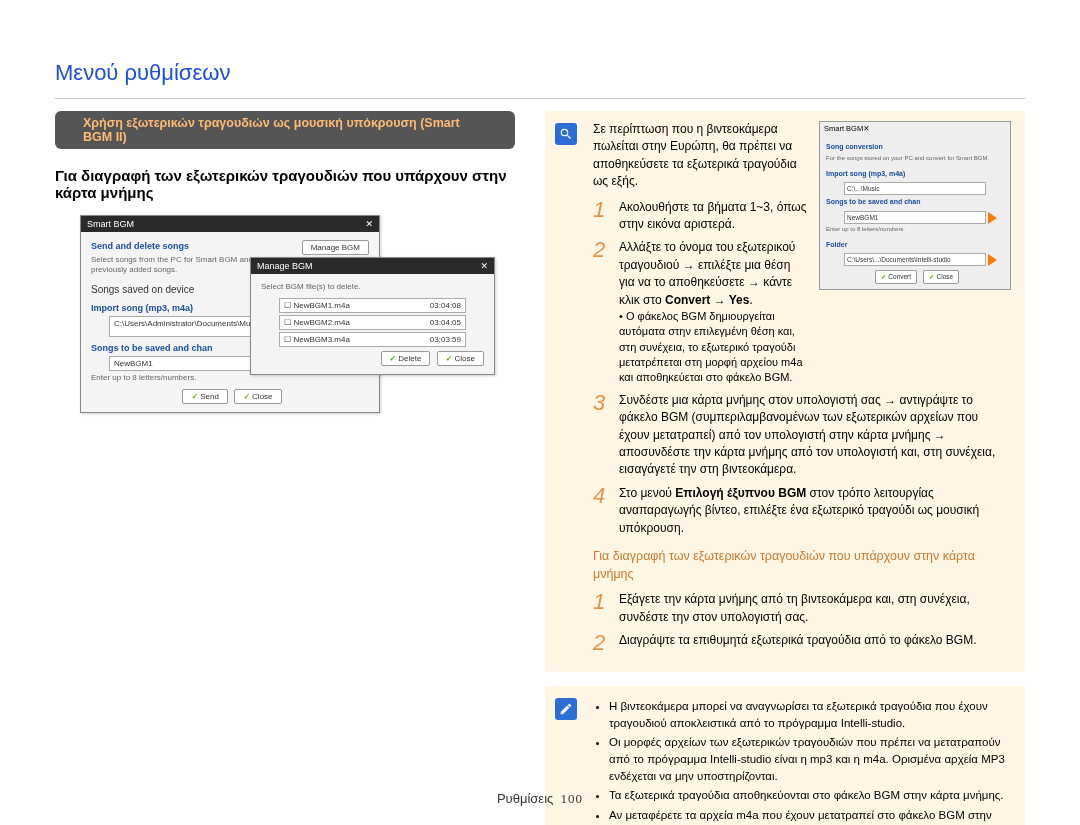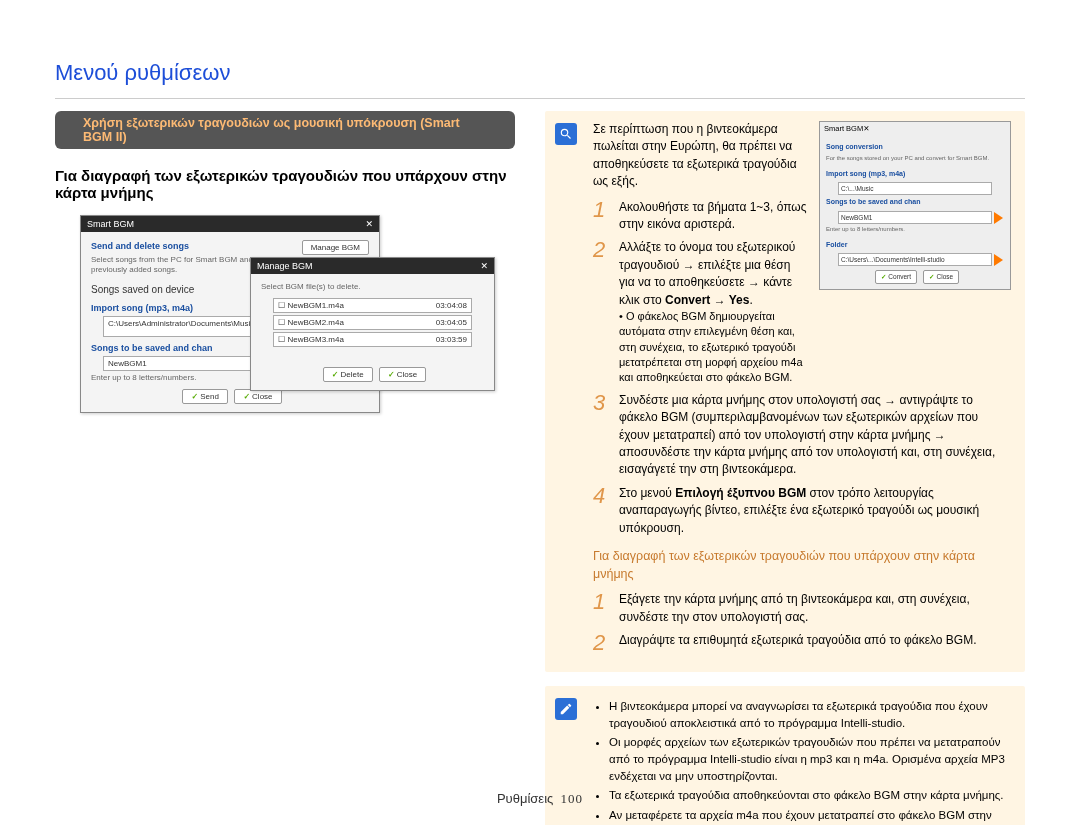--- a/index.html
+++ b/index.html
@@ -73,21 +73,21 @@
     display: flex;
     justify-content: space-between;
     font-size: 9px;
   }
   .win1 { left: 25px; top: 0; width: 300px; }
   .win2 { left: 195px; top: 42px; width: 245px; }
   .win-body { padding: 8px 10px; color:#333; }
   .blue-head { color: #1a4fa0; font-weight:bold; margin-bottom:3px; }
   .desc { color:#666; font-size:8px; line-height:1.3; margin-bottom:6px; }
   .row { display:flex; justify-content:space-between; font-size:10px; padding:2px 0;gap:20px; }
-  .input-box { background:#fff; border:1px solid #aaa; padding:2px 4px; font-size:8px; margin:2px 12px; display:flex; justify-content:space-between;}
+  .input-box { background:#fff; border:1px solid #aaa; padding:2px 4px; font-size:8px; margin:2px 18px; display:flex; justify-content:space-between;}
   .btn-mini { display:inline-block; background:#fff; border:1px solid #999; padding:2px 8px; font-size:8px; border-radius:2px; margin-left:4px;}
   .check { color:#5a0; font-weight:bold; margin-right:2px;}
   .info-box {
     background: #fff5e3;
     padding: 12px 14px 12px 48px;
     position: relative;
     font-size: 12px;
     line-height: 1.45;
     margin-bottom: 14px;
     border-radius: 2px;
@@ -183,21 +183,21 @@
               <span>03:04:08</span>
             </div>
           <div class="input-box">
               <span>☐ <span>NewBGM2.m4a</span></span>
               <span>03:04:05</span>
             </div>
           <div class="input-box">
               <span>☐ <span>NewBGM3.m4a</span></span>
               <span>03:03:59</span>
             </div>
-          <div style="text-align:center;margin-top:20px;">
+          <div style="text-align:right;margin-top:4px;">
             <span class="btn-mini"><span class="check">✓</span><span>Delete</span></span>
             <span class="btn-mini"><span class="check">✓</span><span>Close</span></span>
           </div>
         </div>
       </div>
     </div>
   </div>
 
   <div class="col-right">
     <div class="info-box narrow-top">

